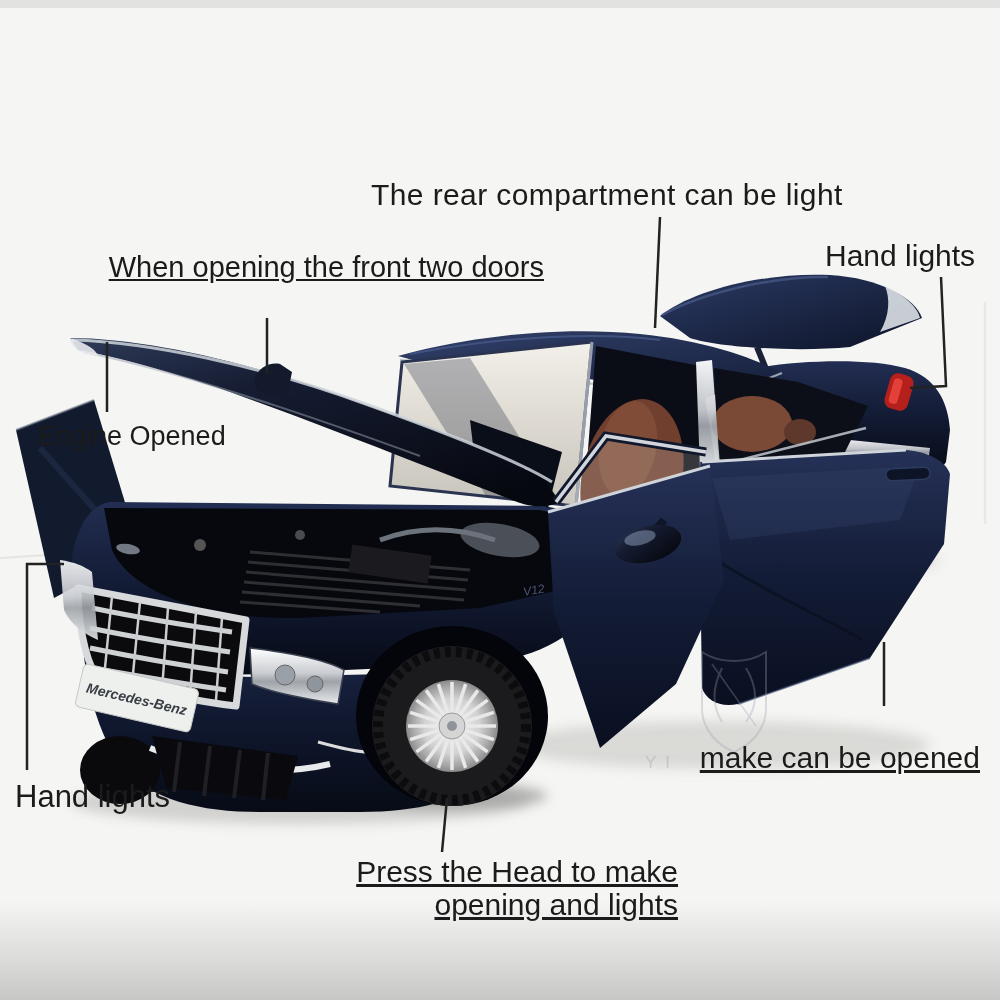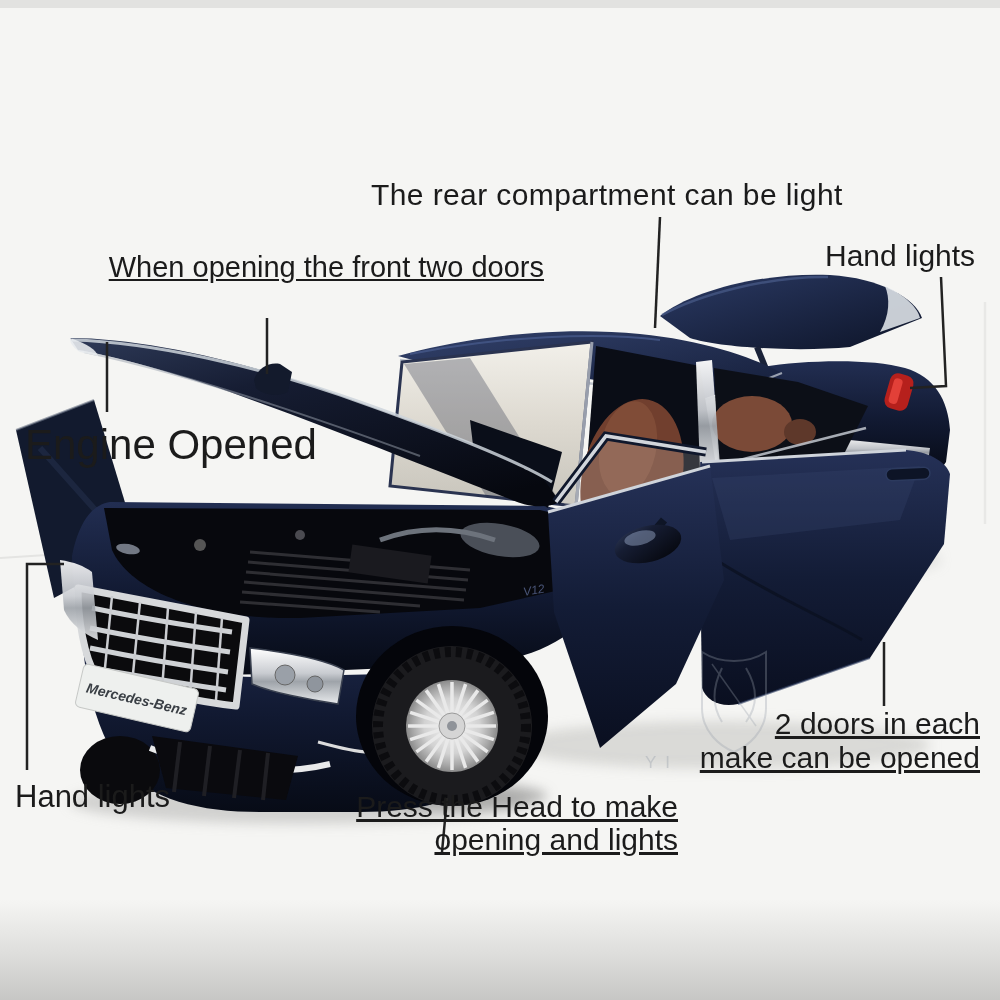--- a/index.html
+++ b/index.html
@@ -8,24 +8,24 @@
     background:#f5f5f3;overflow:hidden;
     font-family:"Liberation Sans", sans-serif;color:#1b1b1b;
   }
   #car-svg{position:absolute;left:0;top:0;}
   .label{position:absolute;color:#1b1b1b;white-space:nowrap;}
   .label.center{text-align:right;white-space:normal;text-decoration:underline;}
   #title{left:28px;top:93px;font-size:48px;font-weight:700;letter-spacing:-1px;}
   #lab-rear{left:371px;top:178px;font-size:30px;letter-spacing:.4px;}
   #lab-tail{left:825px;top:239px;font-size:30px;}
   #lab-frontdoors{left:38px;top:252px;width:506px;font-size:29px;line-height:31px;}
-  #lab-engine{left:25px;top:421px;font-size:42px;}
+  #lab-engine{left:38px;top:421px;font-size:27px;}
   #lab-hand{left:15px;top:779px;font-size:31px;}
   #lab-sidedoors{left:678px;top:707px;width:302px;font-size:30px;line-height:34px;}
-  #lab-press{left:274px;top:790px;width:404px;font-size:30px;line-height:33px;}
+  #lab-press{left:274px;top:855px;width:404px;font-size:30px;line-height:33px;}
 </style>
 </head>
 <body>
 
 <div id="stage">
 
   <svg id="car-svg" width="1000" height="1000" viewBox="0 0 1000 1000" aria-hidden="true">
     <defs>
       <linearGradient id="bodyGrad" x1="0" y1="0" x2="0" y2="1">
         <stop offset="0" stop-color="#222e52"></stop>
@@ -275,21 +275,21 @@
 
   <div id="lab-frontdoors" class="label center">
     <span>When opening the front two doors</span><br>
   </div>
 
   <div id="lab-engine" class="label">Engine Opened</div>
 
   <div id="lab-hand" class="label">Hand lights</div>
 
   <div id="lab-sidedoors" class="label center">
-    <span>2 doors in each</span><br>
+    <br>
     <span>make can be opened</span>
   </div>
 
   <div id="lab-press" class="label center">
     <span>Press the Head to make</span><br>
     <span>opening and lights</span>
   </div>
 
 </div>
 

